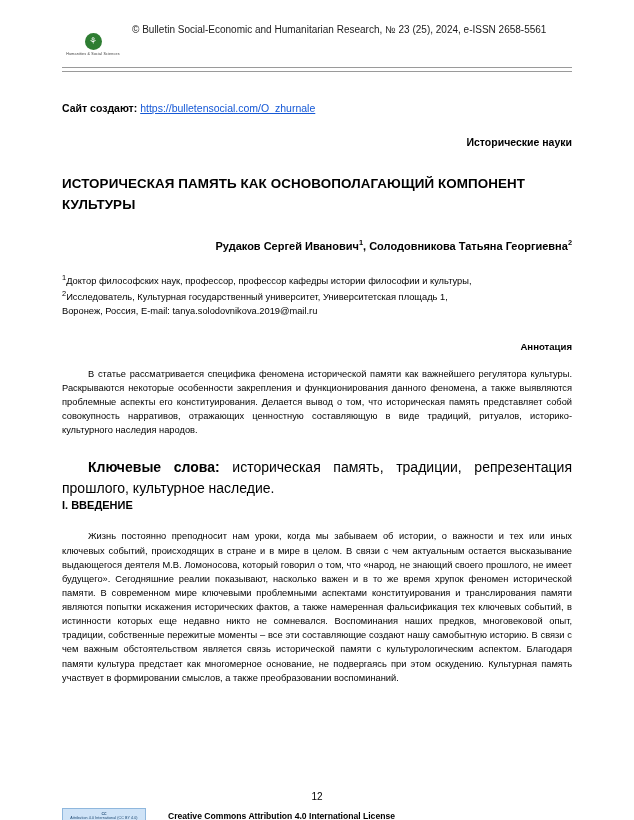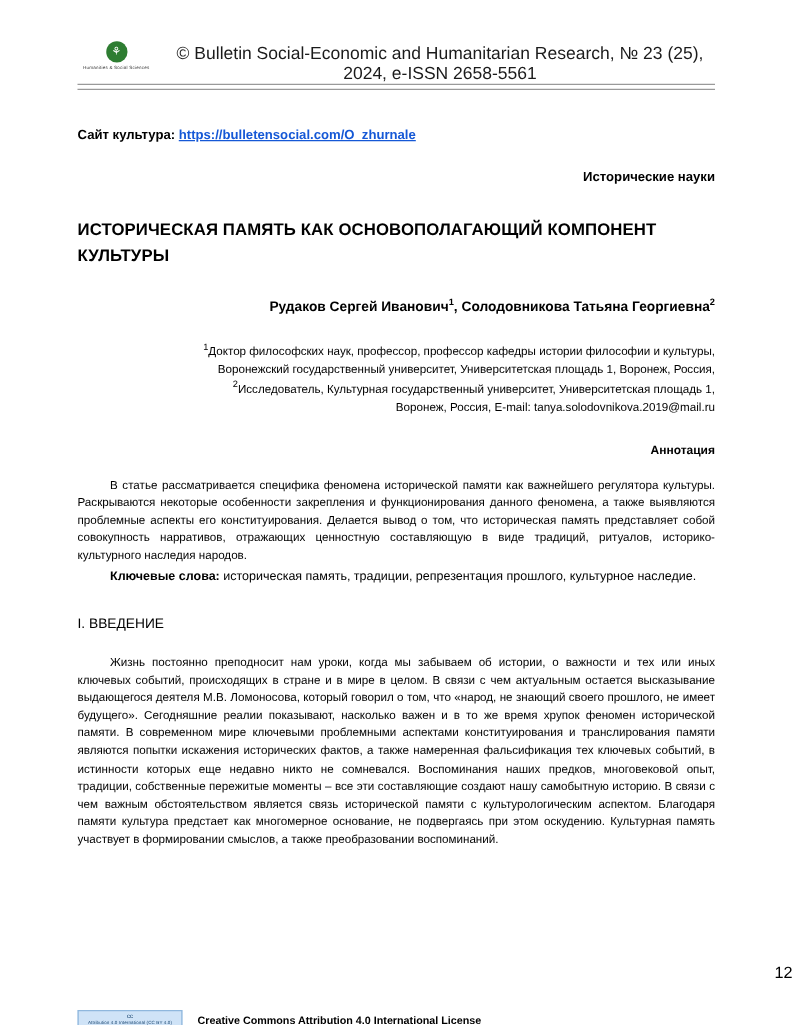--- a/index.html
+++ b/index.html
@@ -59,23 +59,23 @@
     line-height: 1.5;
     text-align: center;
     color: #333333;
     margin-top: 2px;
     letter-spacing: 0.2px;
   }
   .header-title {
     position: absolute;
     left: 70px;
     right: 0;
-    top: 12px;
-    text-align: center;
-    font-size: 14px;
+    top: 2px;
+    text-align: left;
+    font-size: 10px;
     color: #1b1b1b;
   }
   .header-rule {
     position: absolute;
     left: 0;
     right: 0;
     bottom: 8px;
     height: 3px;
     border-top: 1px solid #9a9a9a;
     border-bottom: 1px solid #9a9a9a;
@@ -84,21 +84,21 @@
   
   .site-line {
     margin-top: 22px;
     font-size: 10.5px;
     font-weight: bold;
     color: #000;
   }
   .site-line a {
     color: #1558d6;
     text-decoration: underline;
-    font-weight: bold;
+    font-weight: normal;
   }
 
   
   .section-kind {
     margin-top: 22px;
     text-align: right;
     font-size: 10.5px;
     font-weight: bold;
   }
   .article-title {
@@ -117,21 +117,21 @@
   }
   sup {
     font-size: 7.4px;
     vertical-align: super;
     line-height: 0;
   }
 
   
   .affiliations {
     margin-top: 22px;
-    text-align: right;
+    text-align: left;
     font-size: 9.3px;
     line-height: 1.55;
   }
   .affiliations p {
     margin: 0;
   }
   .aff-gap { height: 2px; }
 
   
   .abstract-heading {
@@ -141,50 +141,49 @@
     font-weight: bold;
   }
   .abstract-body {
     margin-top: 16px;
     font-size: 9.3px;
     line-height: 1.5;
     text-align: justify;
     text-indent: 26px;
   }
   .keywords {
-    margin-top: 2px;
-    font-size: 10px;
+    margin-top: 20px;
+    font-size: 14px;
     line-height: 1.5;
     text-align: justify;
     text-indent: 26px;
   }
   .keywords b { font-weight: bold; }
 
   
   .body-heading {
-    margin-top: 24px;
     font-size: 11px;
-    font-weight: normal;
+    font-weight: bold;
   }
   .body-text {
     margin-top: 18px;
     font-size: 9.3px;
     line-height: 1.52;
     text-align: justify;
     text-indent: 26px;
   }
 
   
   .page-number {
     position: absolute;
     left: 0;
     right: 0;
-    bottom: 57px;
-    text-align: right;
-    font-size: 13px;
+    bottom: 40px;
+    text-align: center;
+    font-size: 10px;
   }
   .footer {
     position: absolute;
     left: 62px;
     right: 62px;
     bottom: 18px;
     display: flex;
     align-items: center;
   }
   .cc-badge {
@@ -204,21 +203,21 @@
     line-height: 1;
   }
   .cc-badge .cc-bottom {
     font-size: 3.6px;
     color: #16436e;
     line-height: 1;
     margin-top: 1px;
     letter-spacing: 0.1px;
   }
   .cc-label {
-    margin-left: 12px;
+    margin-left: 22px;
     font-size: 8.6px;
     font-weight: bold;
   }
 </style>
 </head>
 <body>
 
 <div class="page">
 
   <div class="header">
@@ -226,35 +225,34 @@
       <div class="logo-circle">
         <span>⚘</span>
       </div>
       <div class="logo-text">Humanities &amp; Social Sciences</div>
     </div>
     <div class="header-title">© Bulletin Social-Economic and Humanitarian Research, № 23 (25), 2024, e-ISSN 2658-5561</div>
     <div class="header-rule"></div>
   </div>
 
   <div class="site-line">
-    <span>Сайт культура:</span>
+    <span>Сайт создают:</span>
     <a href="#">https://bulletensocial.com/O_zhurnale</a>
   </div>
 
   <div class="section-kind">Исторические науки</div>
 
   <div class="article-title">ИСТОРИЧЕСКАЯ ПАМЯТЬ КАК ОСНОВОПОЛАГАЮЩИЙ КОМПОНЕНТ КУЛЬТУРЫ</div>
 
   <div class="authors">
     <span>Рудаков Сергей Иванович</span><sup>1</sup><span>, </span><span>Солодовникова Татьяна Георгиевна</span><sup>2</sup>
   </div>
 
   <div class="affiliations">
     <p><sup>1</sup><span>Доктор философских наук, профессор, профессор кафедры истории философии и культуры,</span></p>
-    <p>Воронежский государственный университет, Университетская площадь 1, Воронеж, Россия,</p>
     <div class="aff-gap"></div>
     <p><sup>2</sup><span>Исследователь, Культурная государственный университет, Университетская площадь 1,</span></p>
     <p>Воронеж, Россия, E-mail: tanya.solodovnikova.2019@mail.ru</p>
   </div>
 
   <div class="abstract-heading">Аннотация</div>
   <div class="abstract-body">В статье рассматривается специфика феномена исторической памяти как важнейшего регулятора культуры. Раскрываются некоторые особенности закрепления и функционирования данного феномена, а также выявляются проблемные аспекты его конституирования. Делается вывод о том, что историческая память представляет собой совокупность нарративов, отражающих ценностную составляющую в виде традиций, ритуалов, историко-культурного наследия народов.</div>
   <div class="keywords">
     <b>Ключевые слова:</b>
     <span>историческая память, традиции, репрезентация прошлого, культурное наследие.</span>

